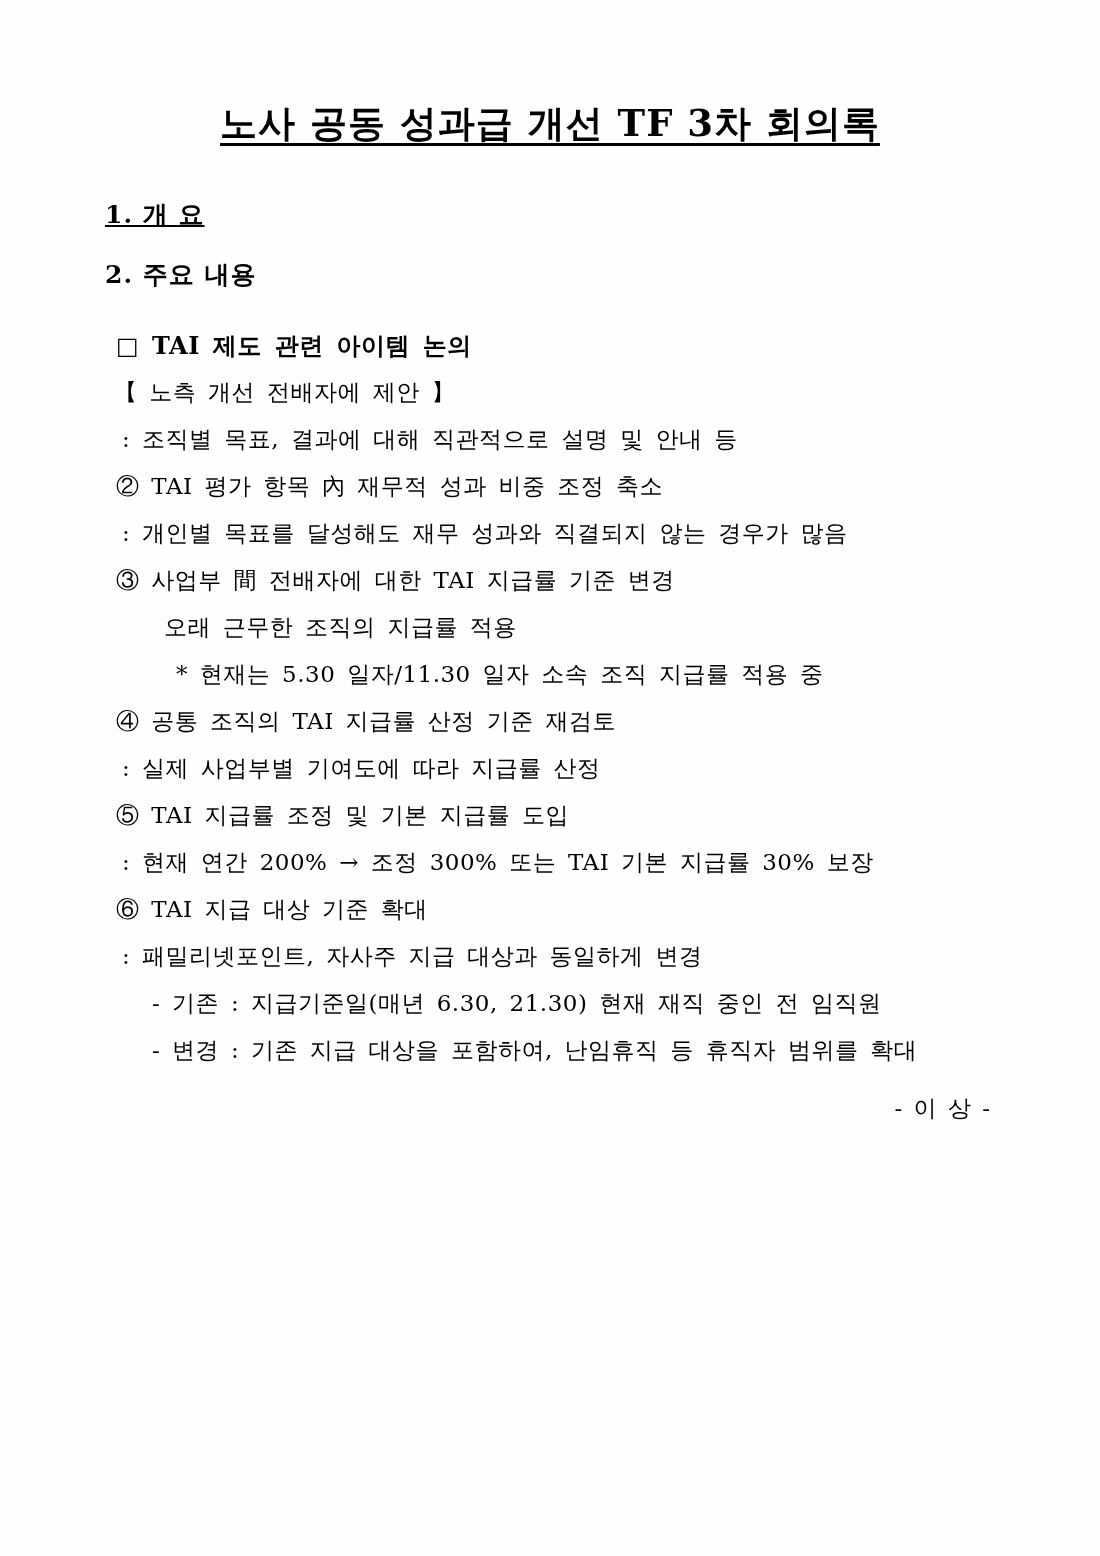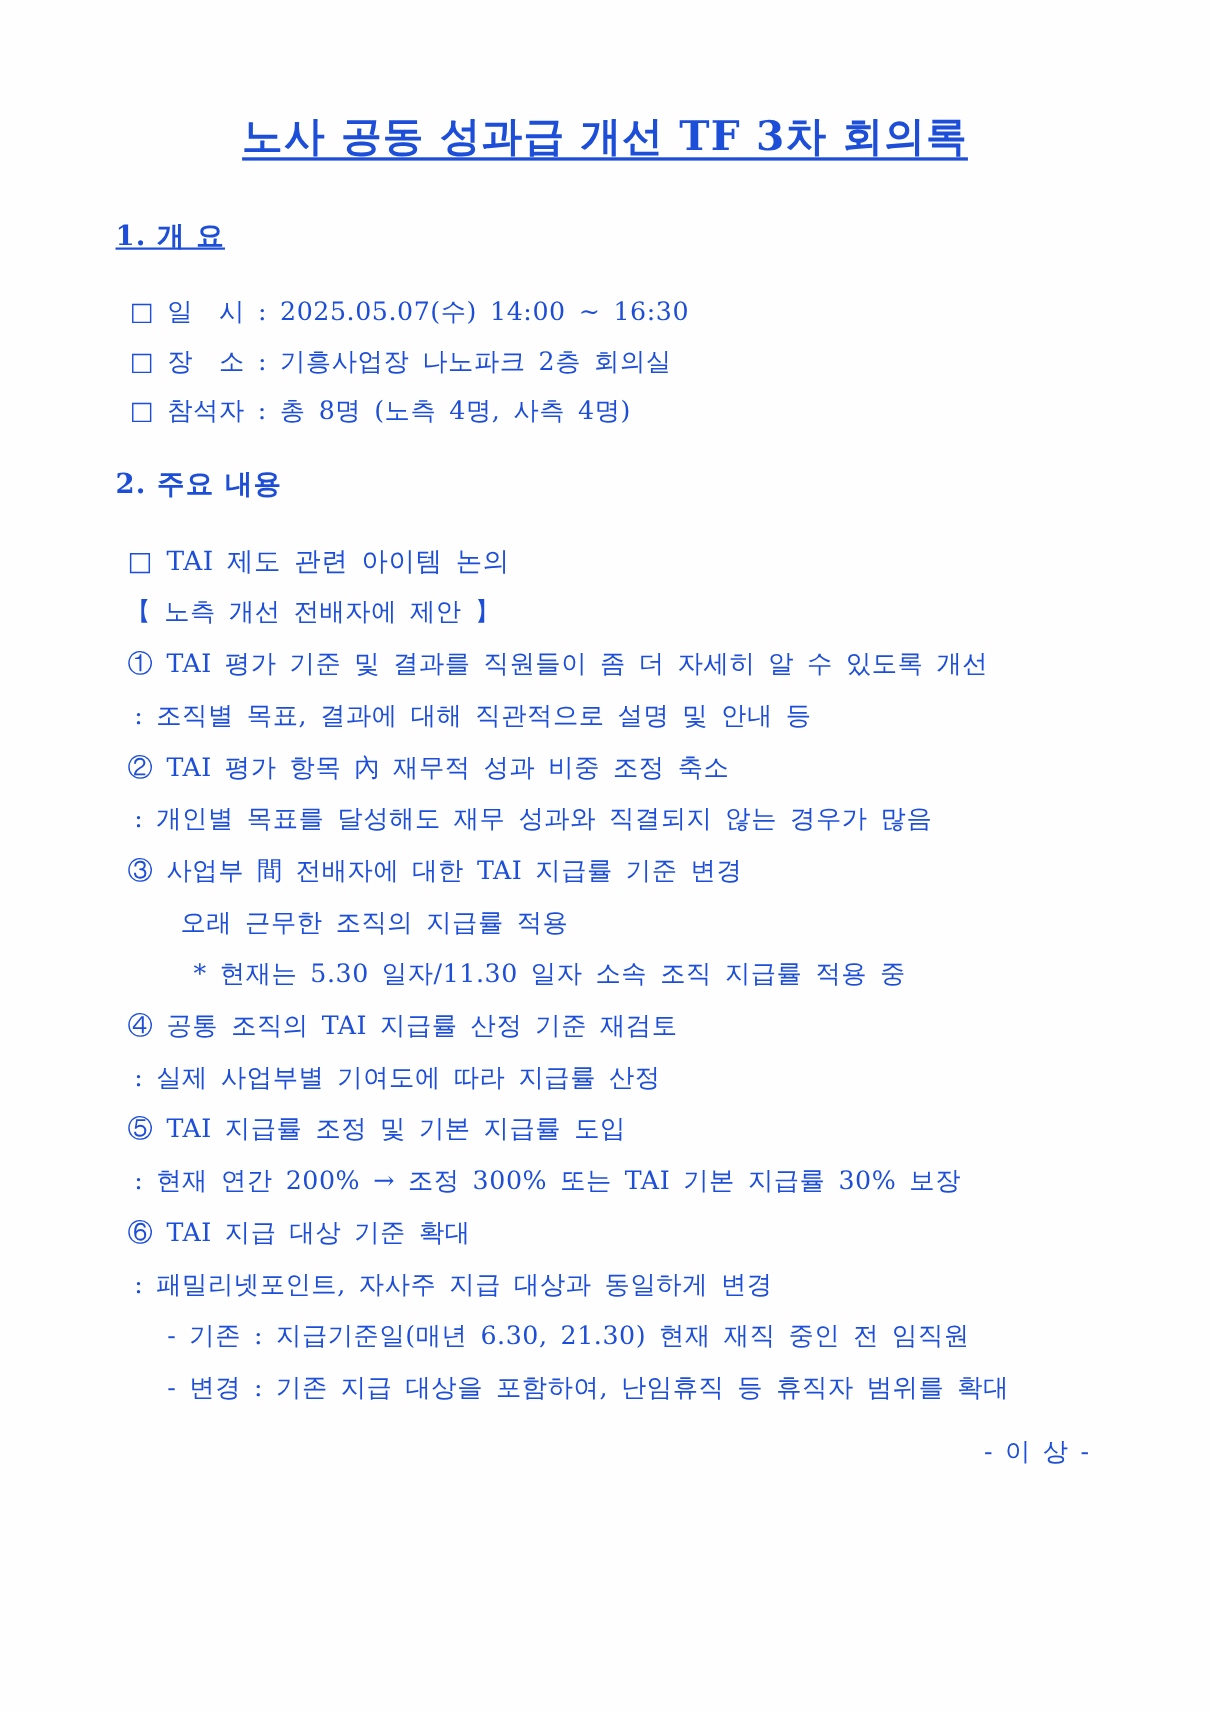--- a/index.html
+++ b/index.html
@@ -7,21 +7,21 @@
     padding: 0;
     background: #ffffff;
   }
   .page {
     position: relative;
     width: 1100px;
     height: 1556px;
     box-sizing: border-box;
     padding: 0 100px;
     background: #fefefe;
-    color: #1d4ed8;
+    color: #000000;
     font-family: "DejaVu Serif", "Liberation Serif", serif;
     overflow: hidden;
   }
   .title {
     margin: 98px 0 0 0;
     font-size: 37px;
     line-height: 50px;
     font-weight: bold;
     text-align: center;
     text-decoration: underline;
@@ -46,21 +46,21 @@
     font-size: 23px;
     line-height: 47px;
     white-space: pre-wrap;
     word-spacing: 4px;
     letter-spacing: 0.5px;
   }
   .s1-items .line { line-height: 45px; padding-left: 18px; }
   .topic {
     margin-top: 30px;
     font-size: 24px;
-    font-weight: normal;
+    font-weight: bold;
     padding-left: 16px;
   }
   .ind-dash    { padding-left: 36px; }
   .ind-bracket { padding-left: 14px; }
   .ind-num     { padding-left: 16px; }
   .ind-colon   { padding-left: 22px; }
   .ind-cont    { padding-left: 64px; }
   .ind-star    { padding-left: 76px; }
   .ind-sub     { padding-left: 52px; }
   .footer {
@@ -75,33 +75,27 @@
 </style>
 </head>
 <body>
 
 <div class="page">
 
   <h1 class="title">노사 공동 성과급 개선 TF 3차 회의록</h1>
 
   <section>
     <h2 class="sec-heading sec1-heading">1. 개 요</h2>
-    <div class="s1-items">
-      <p class="line">□ 일  시 : 2025.05.07(수) 14:00 ~ 16:30</p>
-      <p class="line">□ 장  소 : 기흥사업장 나노파크 2층 회의실</p>
-      <p class="line">□ 참석자 : 총 8명 (노측 4명, 사측 4명)</p>
-    </div>
   </section>
 
   <section>
     <h2 class="sec-heading sec2-heading">2. 주요 내용</h2>
     <p class="line topic">□ TAI 제도 관련 아이템 논의</p>
 
     <p class="line ind-bracket">【 노측 개선 전배자에 제안 】</p>
-    <p class="line ind-num">① TAI 평가 기준 및 결과를 직원들이 좀 더 자세히 알 수 있도록 개선</p>
     <p class="line ind-colon">: 조직별 목표, 결과에 대해 직관적으로 설명 및 안내 등</p>
     <p class="line ind-num">② TAI 평가 항목 內 재무적 성과 비중 조정 축소</p>
     <p class="line ind-colon">: 개인별 목표를 달성해도 재무 성과와 직결되지 않는 경우가 많음</p>
     <p class="line ind-num">③ 사업부 間 전배자에 대한 TAI 지급률 기준 변경</p>
     <p class="line ind-cont">오래 근무한 조직의 지급률 적용</p>
     <p class="line ind-star">* 현재는 5.30 일자/11.30 일자 소속 조직 지급률 적용 중</p>
     <p class="line ind-num">④ 공통 조직의 TAI 지급률 산정 기준 재검토</p>
     <p class="line ind-colon">: 실제 사업부별 기여도에 따라 지급률 산정</p>
     <p class="line ind-num">⑤ TAI 지급률 조정 및 기본 지급률 도입</p>
     <p class="line ind-colon">: 현재 연간 200% → 조정 300% 또는 TAI 기본 지급률 30% 보장</p>

